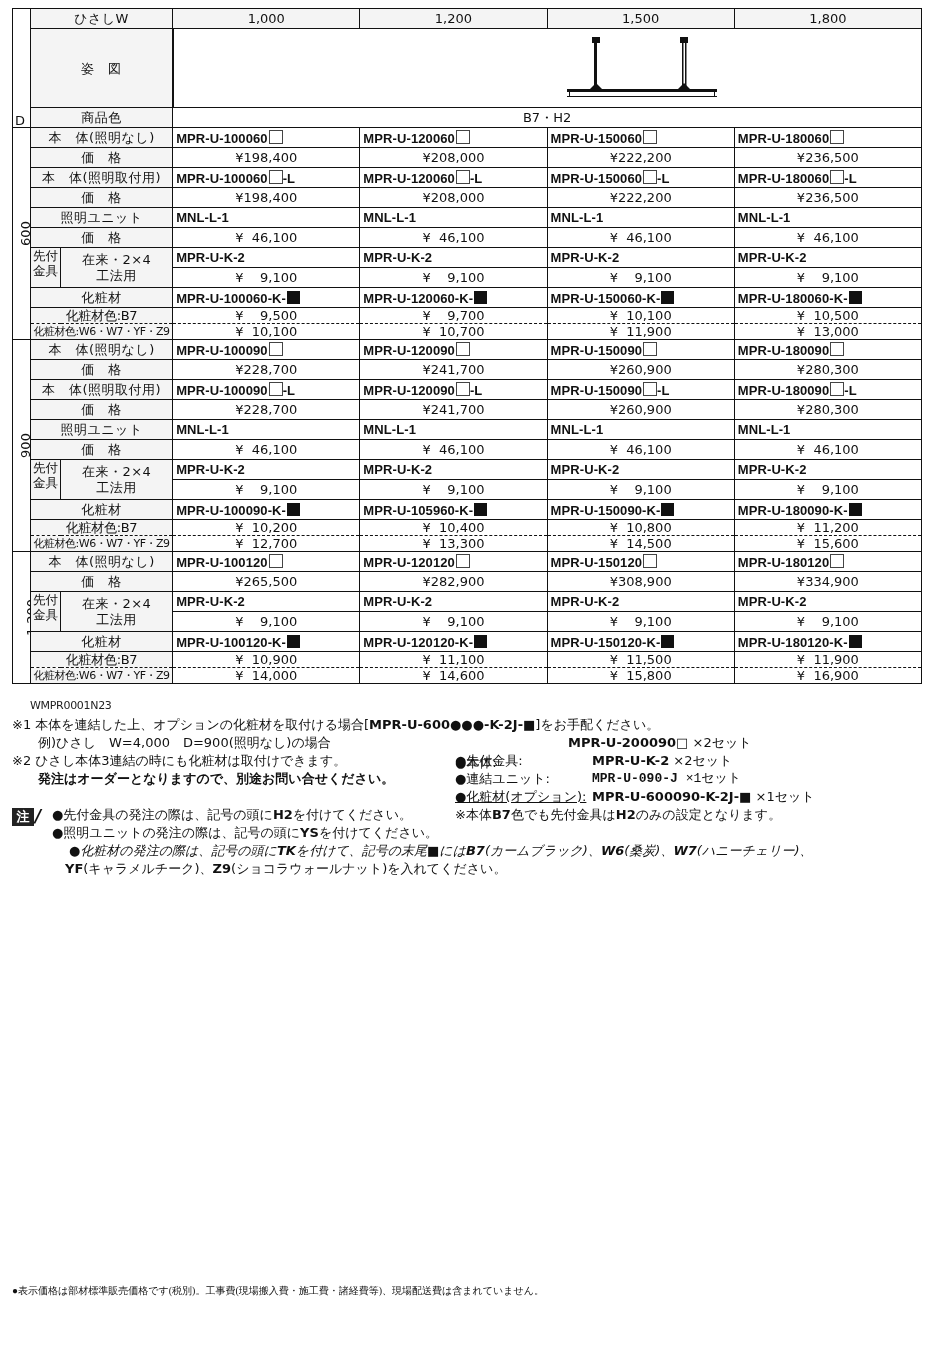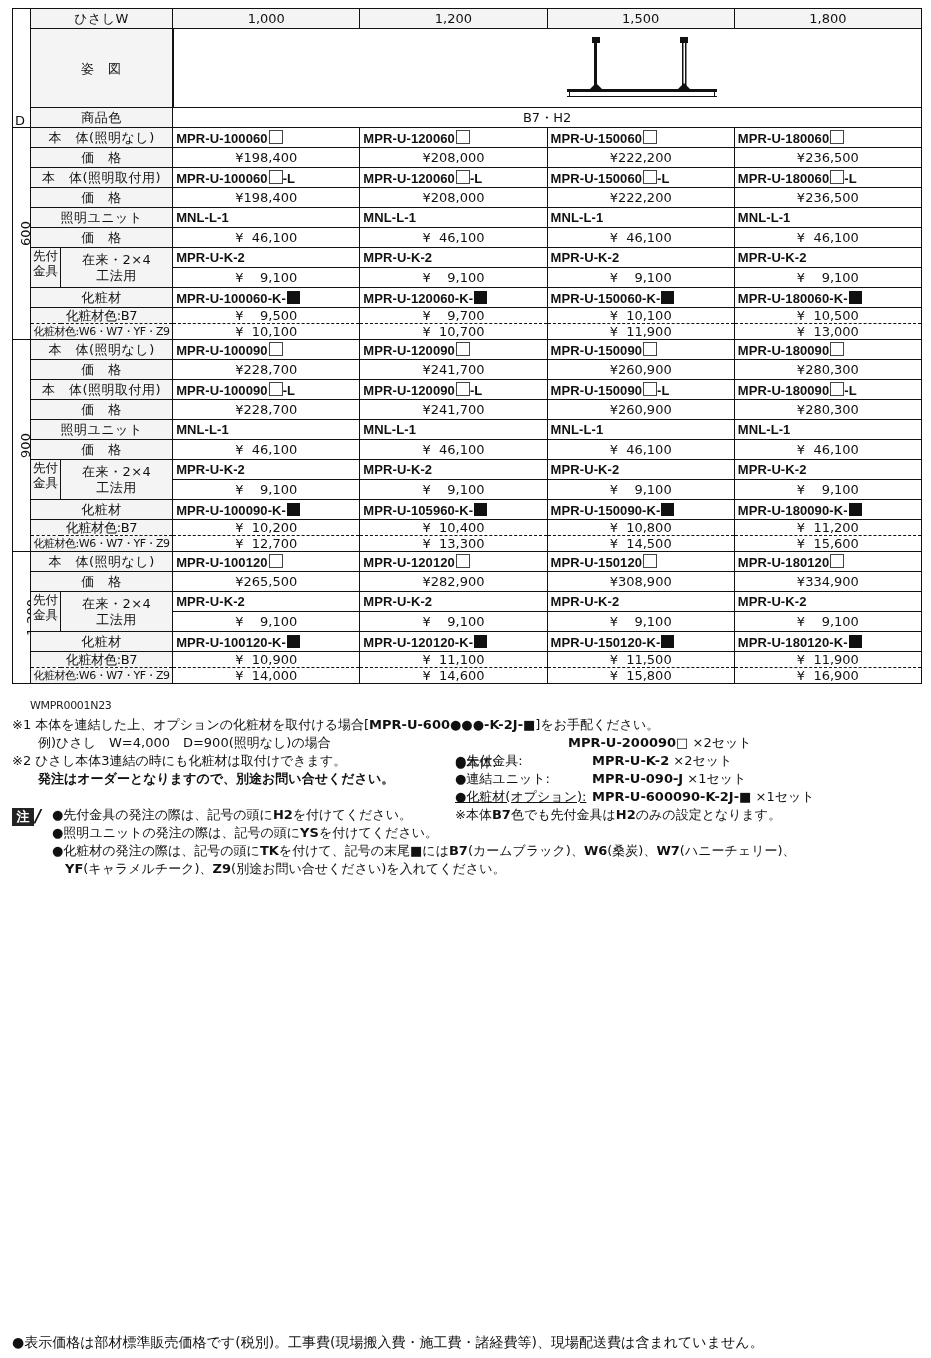--- a/index.html
+++ b/index.html
@@ -21,21 +21,21 @@
   .w-col { width:18px; }
   .val-col { width:187px; }
   .sub1 { width:30px; }
   .figure-cell { height:78px !important; position:relative; }
   .doc-code { position:absolute; left:12px; top:699px; font-size:11px; color:#222; letter-spacing:-0.3px;margin-left:18px; }
   .notes { position:absolute; left:12px; top:716px; font-size:13px; line-height:18px; }
   .notes .line { position:absolute; white-space:nowrap; }
   .b { font-weight:bold; }
   .caution-badge { position:absolute; left:12px; top:808px; width:22px; height:18px; background:#222; color:#fff; font-size:13px; font-weight:bold; text-align:center; line-height:18px; }
   .caution-slash { position:absolute; left:35px; top:806px; font-size:17px; font-weight:bold; font-style:italic; }
-  .footer { position:absolute; left:12px; top:1334px; font-size:14px; white-space:nowrap; color:#111; }
+  .footer { position:absolute; left:12px; top:1284px; font-size:10px; white-space:nowrap; color:#111;font-family:Liberation Serif, serif; }
 </style>
 </head>
 <body>
 
 <table class="spec">
   <colgroup>
     <col class="w-col">
       <col class="sub1">
       <col style="width:112px">
       <col class="val-col">
@@ -295,30 +295,30 @@
   </div>
   <div class="line" style="left:26px; top:18px;">例)ひさし　W=4,000　D=900(照明なし)の場合</div>
   <div class="line" style="left:0; top:36px;">※2 ひさし本体3連結の時にも化粧材は取付けできます。</div>
   <div class="line" style="left:26px; top:54px;font-weight:bold;">発注はオーダーとなりますので、別途お問い合せください。</div>
 
   <div class="line" style="left:443px; top:18px;margin-top:20px;">●本体:</div>
   <div class="line" style="left:556px; top:18px;"><span class="b">MPR-U-200090□</span><span> ×2セット</span></div>
   <div class="line" style="left:443px; top:36px;">●先付金具:</div>
   <div class="line" style="left:580px; top:36px;"><span class="b">MPR-U-K-2</span><span> ×2セット</span></div>
   <div class="line" style="left:443px; top:54px;">●連結ユニット:</div>
-  <div class="line" style="left:580px; top:54px;"><span class="b">MPR-U-090-J</span><span> ×1セット</span></div>
+  <div class="line" style="left:580px; top:54px;font-family:Liberation Mono, monospace;"><span class="b">MPR-U-090-J</span><span> ×1セット</span></div>
   <div class="line" style="left:443px; top:72px;text-decoration:underline;">●化粧材(オプション):</div>
   <div class="line" style="left:580px; top:72px;"><span class="b">MPR-U-600090-K-2J-■</span><span> ×1セット</span></div>
   <div class="line" style="left:443px; top:90px;">
     <span>※本体</span><span class="b">B7</span><span>色でも先付金具は</span><span class="b">H2</span><span>のみの設定となります。</span>
   </div>
 </div>
 
 <div class="caution-badge">注</div>
 <div class="caution-slash">/</div>
 <div class="notes" style="top:806px;">
   <div class="line" style="left:40px; top:0;"><span>●先付金具の発注の際は、記号の頭に</span><span class="b">H2</span><span>を付けてください。</span></div>
   <div class="line" style="left:40px; top:18px;"><span>●照明ユニットの発注の際は、記号の頭に</span><span class="b">YS</span><span>を付けてください。</span></div>
-  <div class="line" style="left:40px; top:36px;"><span>●化粧材の発注の際は、記号の頭に</span><span class="b">TK</span><span>を付けて、記号の末尾■には</span><span class="b">B7</span><span>(カームブラック)、</span><span class="b">W6</span><span>(桑炭)、</span><span class="b">W7</span><span>(ハニーチェリー)、</span></div>
-  <div class="line" style="left:53px; top:54px;"><span class="b">YF</span><span>(キャラメルチーク)、</span><span class="b">Z9</span><span>(別途お問い合せください)を入れてください。</span></div>
+  <div class="line" style="left:57px; top:36px;font-style:italic;"><span>●化粧材の発注の際は、記号の頭に</span><span class="b">TK</span><span>を付けて、記号の末尾■には</span><span class="b">B7</span><span>(カームブラック)、</span><span class="b">W6</span><span>(桑炭)、</span><span class="b">W7</span><span>(ハニーチェリー)、</span></div>
+  <div class="line" style="left:53px; top:54px;"><span class="b">YF</span><span>(キャラメルチーク)、</span><span class="b">Z9</span><span>(ショコラウォールナット)を入れてください。</span></div>
 </div>
 
 <div class="footer">●表示価格は部材標準販売価格です(税別)。工事費(現場搬入費・施工費・諸経費等)、現場配送費は含まれていません。</div>
 
 </body></html>

